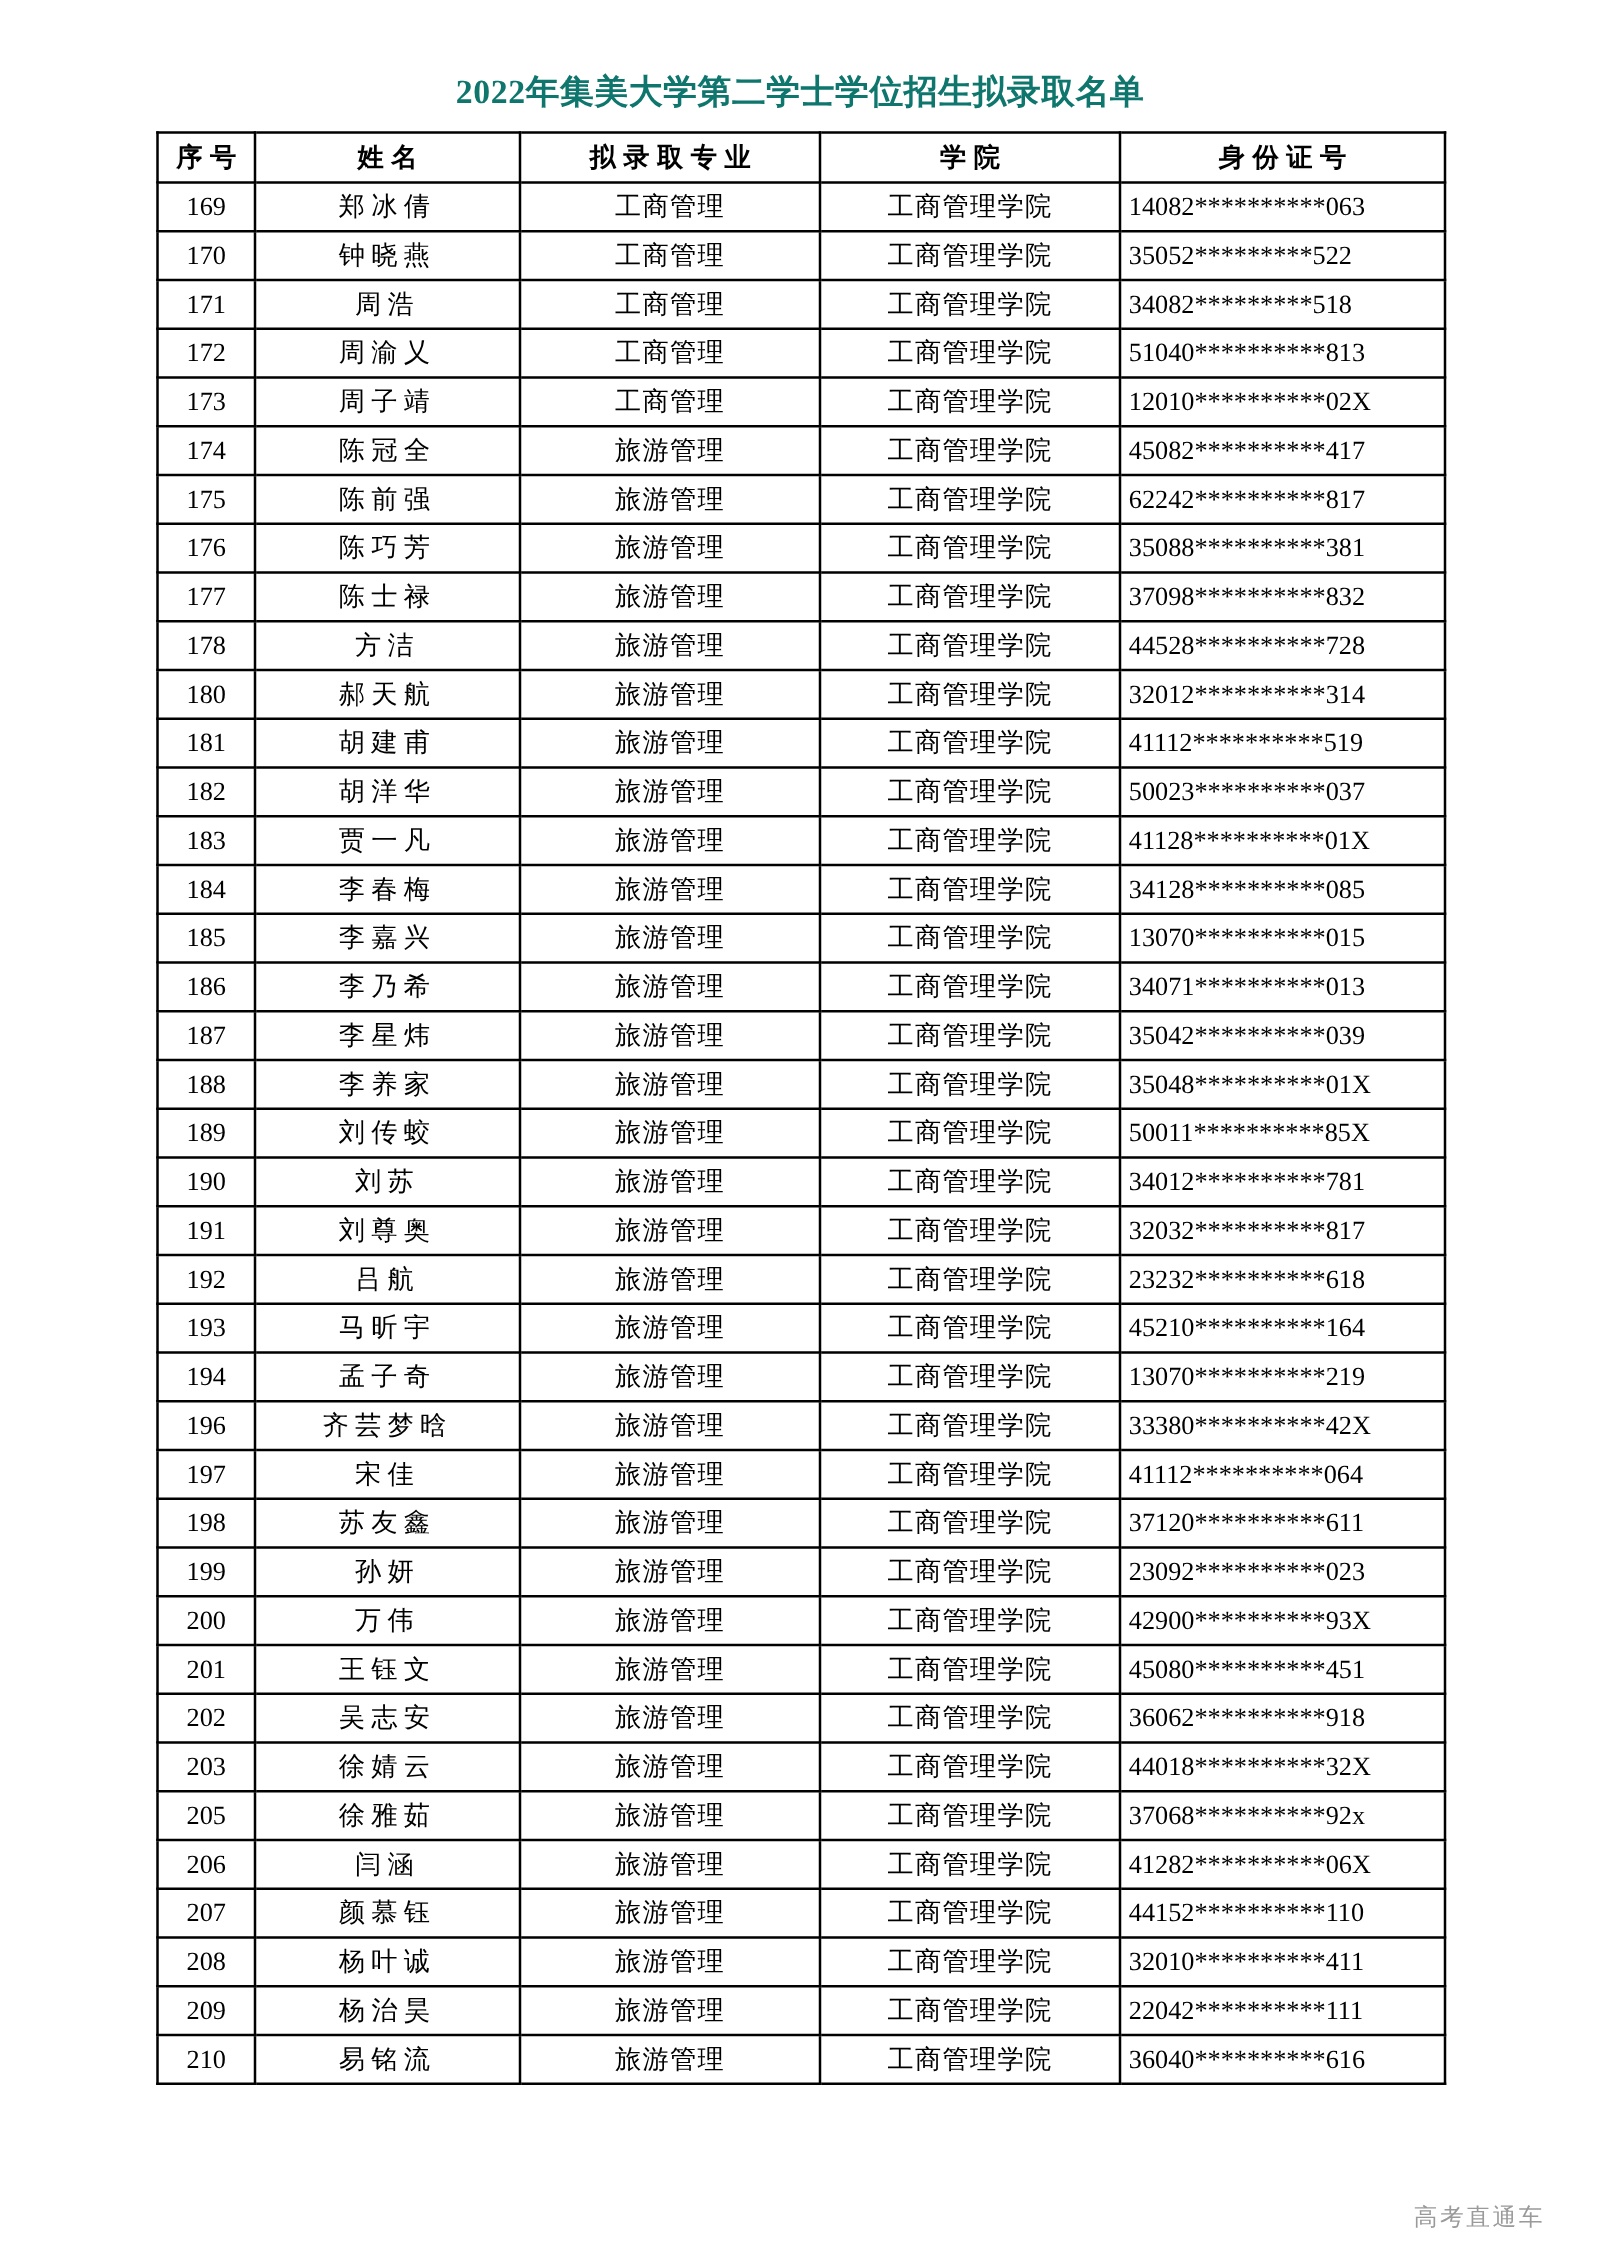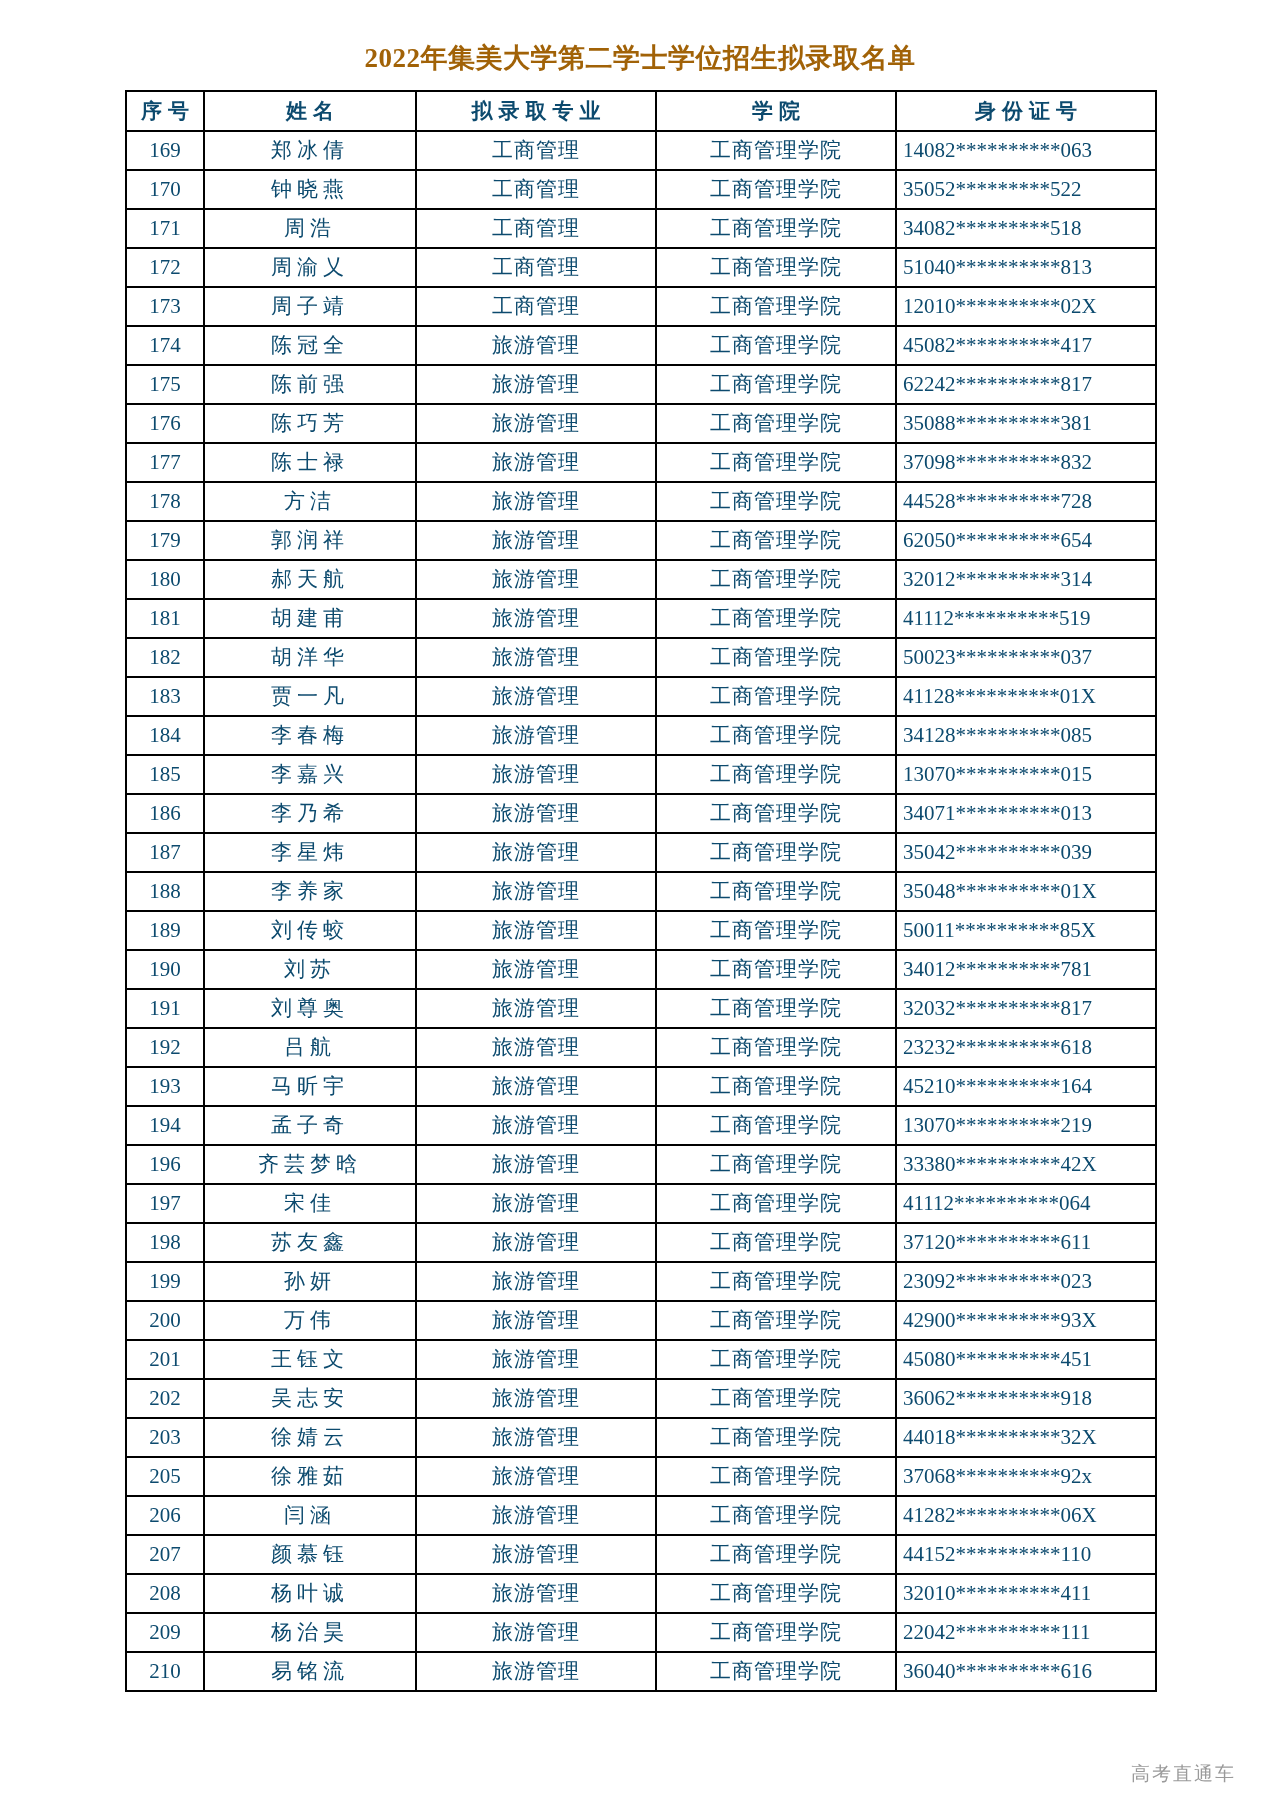--- a/index.html
+++ b/index.html
@@ -20,35 +20,35 @@
     height: 1809px;
     box-sizing: border-box;
     padding: 0;
   }
   .doc-title {
     text-align: center;
     font-size: 27px;
     font-weight: bold;
     letter-spacing: 0.5px;
     margin: 0;
-    padding-top: 40px;
+    padding-top: 55px;
     padding-bottom: 14px;
-    color: #a16207;
+    color: #0f766e;
     font-family: "Liberation Serif", "DejaVu Serif", serif;
   }
   .table-wrap {
     width: 1030px;
     margin: 0 auto;
   }
   table.roster {
     border-collapse: collapse;
     width: 1030px;
     table-layout: fixed;
     font-size: 21px;
-    color: #0c4a6e;
+    color: #000000;
   }
   table.roster th,
   table.roster td {
     border: 2px solid #000;
     height: 37px;
     line-height: 37px;
     padding: 0 6px;
     overflow: hidden;
     white-space: nowrap;
   }
@@ -190,27 +190,20 @@
             <td class="idnum">37098**********832</td>
           </tr>
           <tr>
             <td class="seq">178</td>
             <td class="name">方洁</td>
             <td class="major">旅游管理</td>
             <td class="college">工商管理学院</td>
             <td class="idnum">44528**********728</td>
           </tr>
           <tr>
-            <td class="seq">179</td>
-            <td class="name">郭润祥</td>
-            <td class="major">旅游管理</td>
-            <td class="college">工商管理学院</td>
-            <td class="idnum">62050**********654</td>
-          </tr>
-          <tr>
             <td class="seq">180</td>
             <td class="name">郝天航</td>
             <td class="major">旅游管理</td>
             <td class="college">工商管理学院</td>
             <td class="idnum">32012**********314</td>
           </tr>
           <tr>
             <td class="seq">181</td>
             <td class="name">胡建甫</td>
             <td class="major">旅游管理</td>

